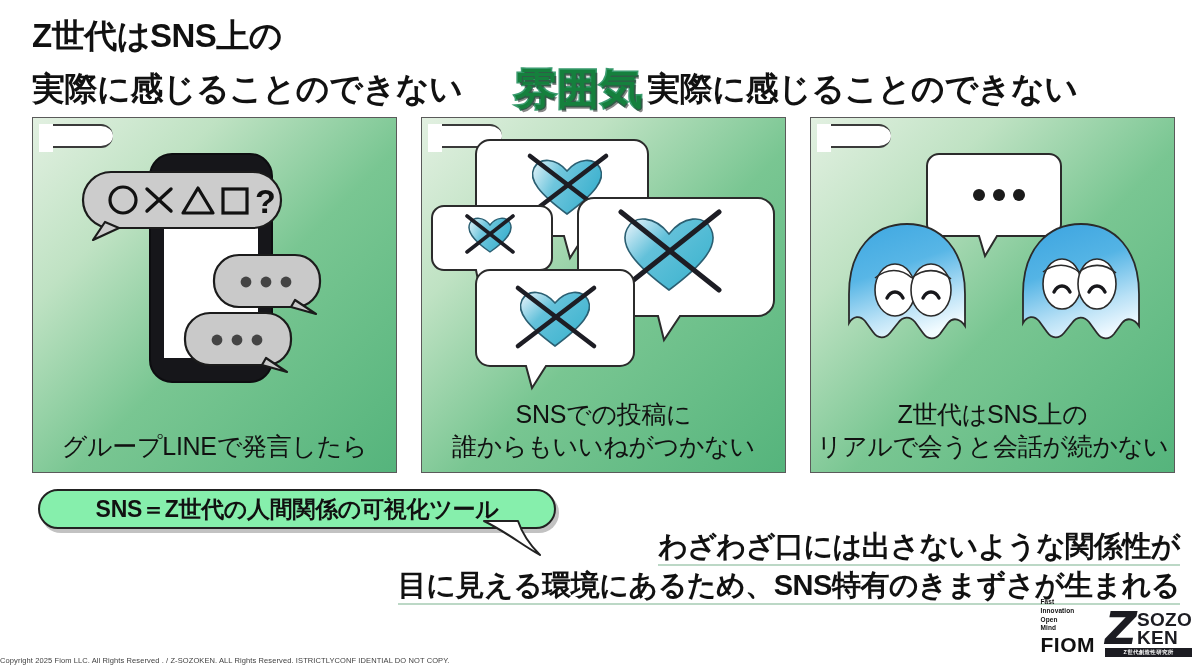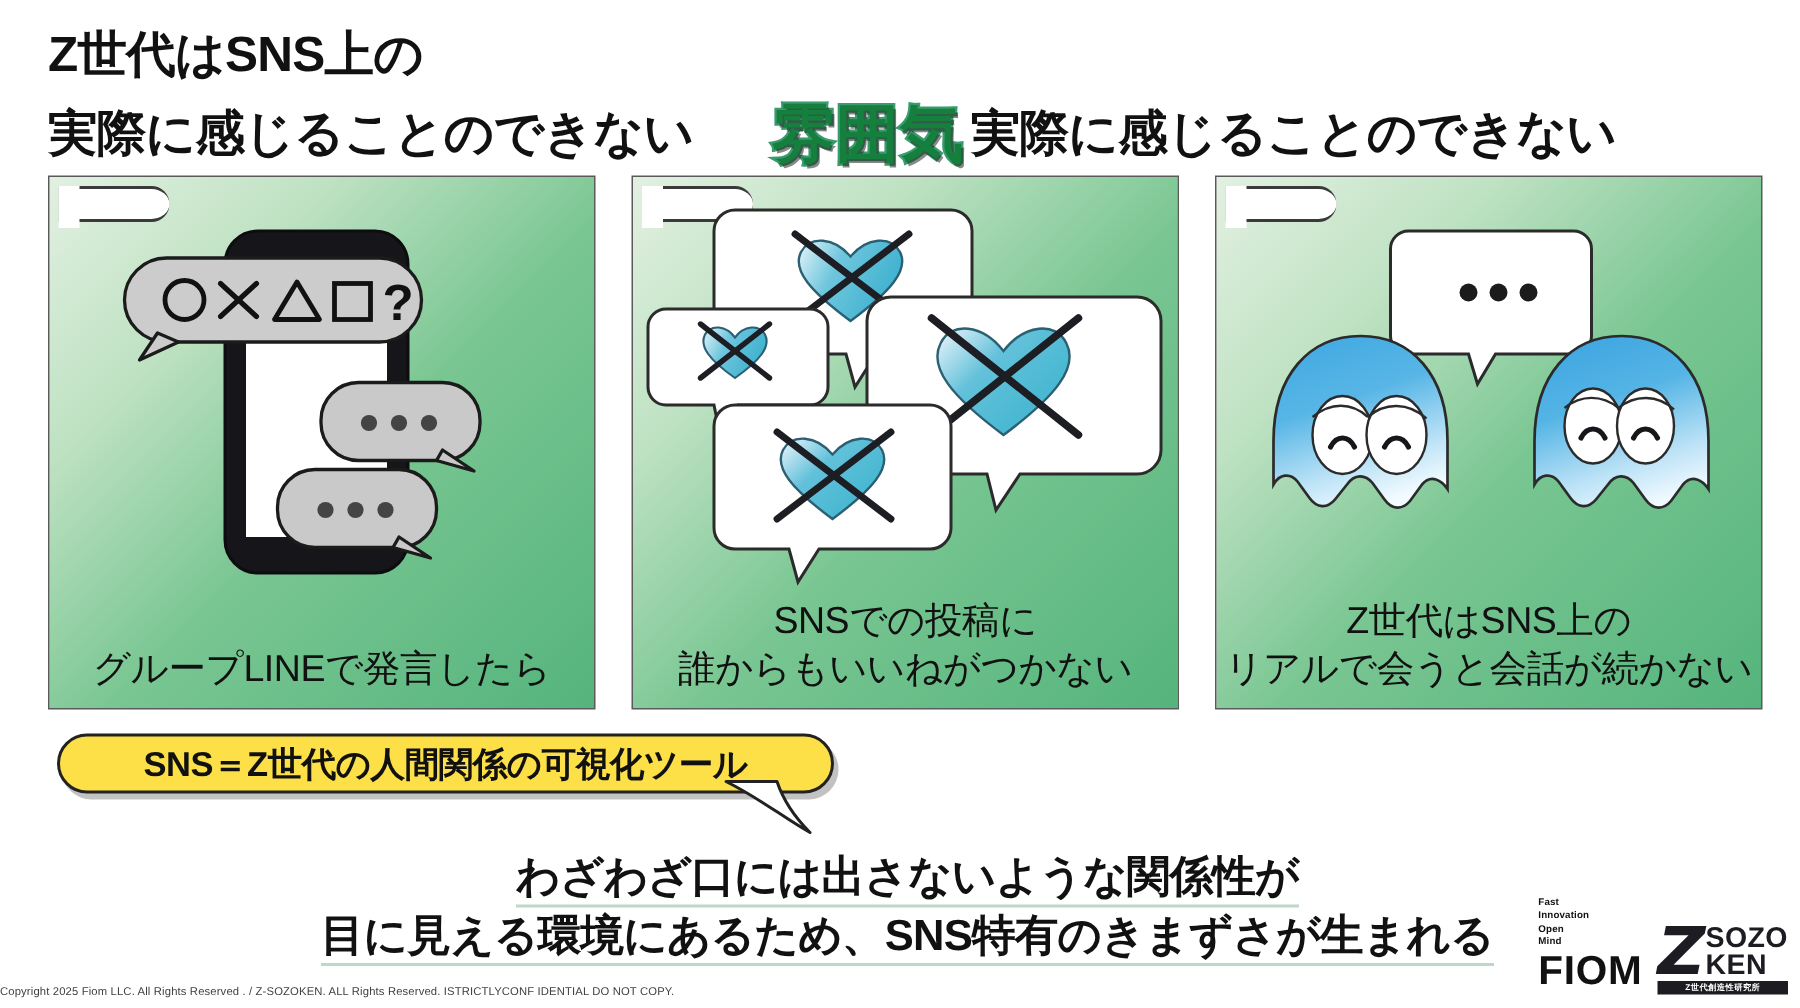--- a/index.html
+++ b/index.html
@@ -116,43 +116,42 @@
     left: 38px;
     top: 489px;
     width: 518px;
     height: 40px;
   }
   #callout .pill {
     position: absolute;
     inset: 0;
     border: 2px solid #222;
     border-radius: 22px;
-    background: #fde047;
+    background: #86efac;
     box-shadow: 3px 4px 0 rgba(120,120,120,0.45);
     display: flex;
     align-items: center;
     justify-content: center;
     box-sizing: border-box;
   }
   #callout .pill-text {
     font-size: 23px;
     font-weight: 600;
     letter-spacing: -0.3px;
     color: #111;
     white-space: nowrap;
   }
 
   
   #conclusion {
     position: absolute;
     left: 30px;
     top: 527px;
     width: 1150px;
-    text-align: center;
-    margin-top: 39px;
+    text-align: right;
   }
   .concl-line {
     font-size: 29px;
     font-weight: 700;
     line-height: 1.36;
     letter-spacing: -0.5px;
     color: #111;
     white-space: nowrap;
   }
   .concl-line > span {
@@ -176,21 +175,21 @@
     padding-bottom: 2px;
   }
   .fiom-tag {
     font-size: 6.5px;
     line-height: 1.35;
     font-weight: 700;
     color: #111;
     letter-spacing: 0.1px;
   }
   .fiom-word {
-    font-size: 27px;
+    font-size: 21px;
     font-weight: 800;
     letter-spacing: 0.5px;
     color: #111;
     line-height: 1;
     margin-top: 1px;
   }
   .sozoken-logo {
     display: flex;
     align-items: flex-start;
     gap: 3px;

